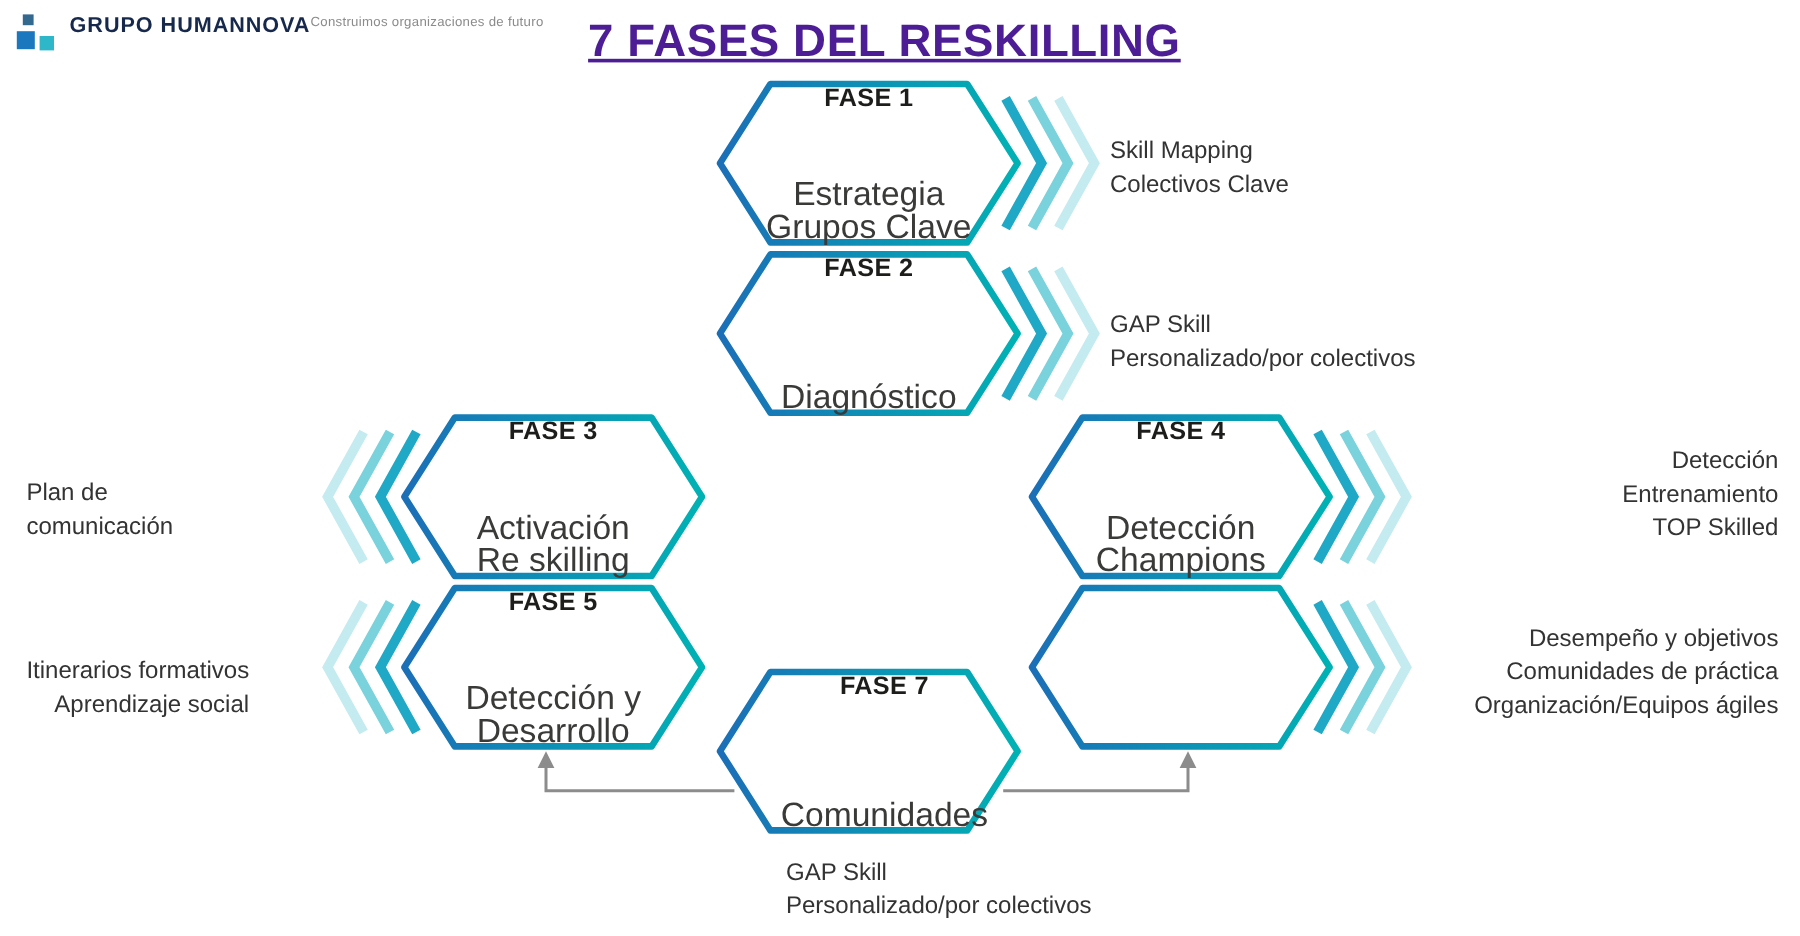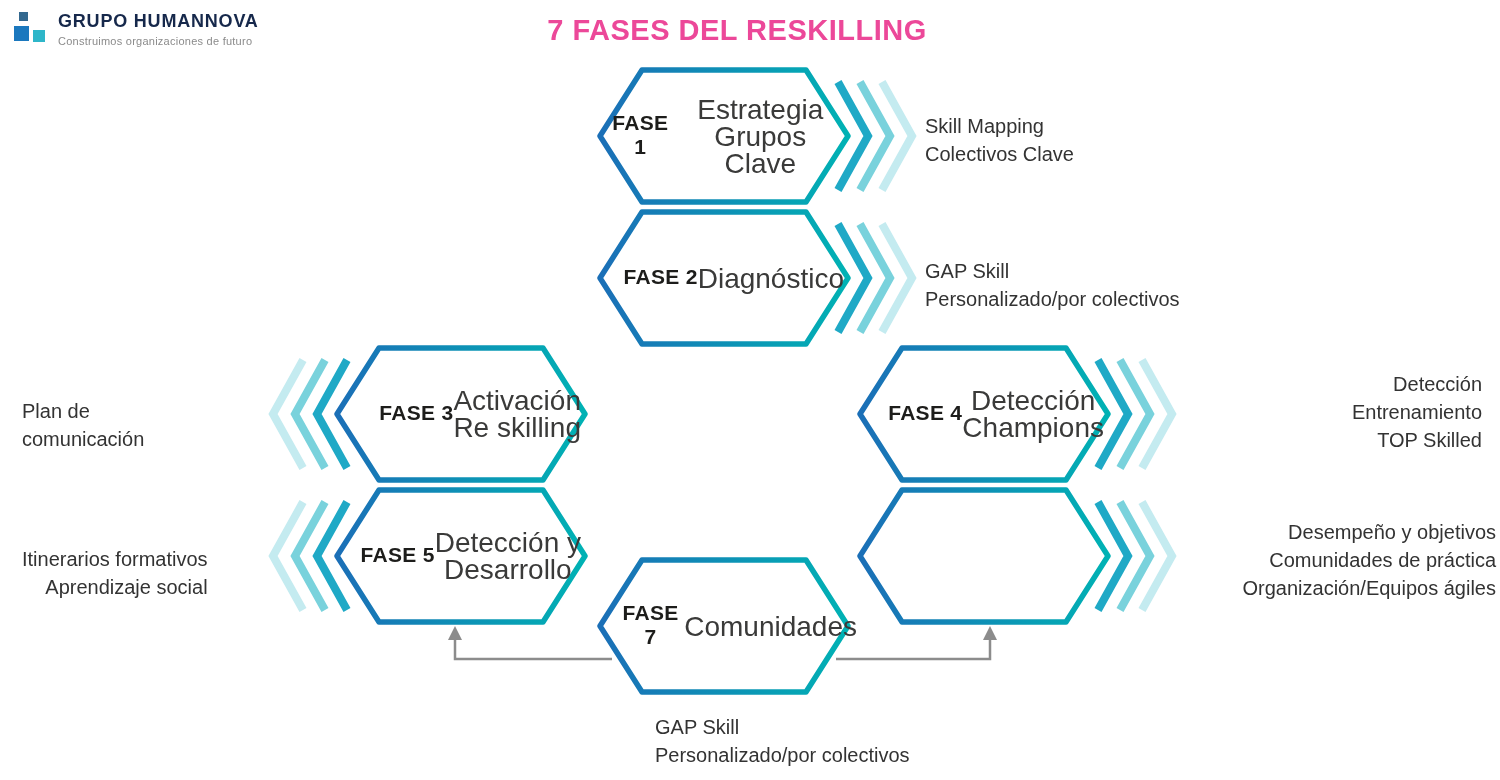--- a/index.html
+++ b/index.html
@@ -12,35 +12,35 @@
     overflow: hidden;
   }
   svg.shapes { position: absolute; inset: 0; }
 
   
   .logo { position: absolute; left: 12px; top: 10px; display: flex; align-items: flex-start; gap: 8px; }
   .logo-mark { position: relative; width: 38px; height: 42px; flex: 0 0 auto; }
   .logo-mark .sq1 { position: absolute; left: 7px; top: 2px;  width: 9px;  height: 9px;  background: #33688f; }
   .logo-mark .sq2 { position: absolute; left: 2px; top: 16px; width: 15px; height: 15px; background: #1b78be; }
   .logo-mark .sq3 { position: absolute; left: 21px; top: 20px; width: 12px; height: 12px; background: #2eb6c9; }
-  .logo-text { display: flex; flex-direction: column; }
+  .logo-text { display: flex; flex-direction: row; }
   .logo-title { font-size: 18px; font-weight: 700; color: #16284b; letter-spacing: 0.8px; line-height: 22px; }
   .logo-subtitle { font-size: 11px; color: #8b8b8b; letter-spacing: 0.25px; margin-top: 3px; }
 
   
   .page-title {
     position: absolute; left: 437px; top: 14px; width: 600px;
-    text-align: center; font-size: 29px; font-weight: 700;
-    color: #ec4899; letter-spacing: 0.5px;
+    text-align: center; font-size: 38px; font-weight: 700;
+    color: #4c1d95; letter-spacing: 0.5px; text-decoration: underline;
   }
 
   
   .hex-text {
     position: absolute; width: 240px; height: 132px;
-    display: flex; flex-direction: row; justify-content: flex-end; align-items: center;
+    display: flex; flex-direction: column; justify-content: space-between; align-items: center;
     text-align: center;
   }
   .fase-label { font-size: 21px; font-weight: 700; color: #1d1d1b; letter-spacing: 0.3px; margin-bottom: 2px; }
   .fase-body  { font-size: 28px; color: #3a3a39; line-height: 27px; white-space: pre-line; }
 
   .hex1 { left: 604px; top: 70px; }
   .hex2 { left: 604px; top: 212px; }
   .hex3 { left: 341px; top: 348px; }
   .hex4 { left: 864px; top: 348px; }
   .hex5 { left: 341px; top: 490px; }
@@ -51,21 +51,21 @@
   .ann {
     position: absolute; font-size: 20px; color: #333333;
     line-height: 28px; white-space: pre-line;
   }
   .ann-r { text-align: right; }
   .ann1 { left: 925px; top: 112px; }
   .ann2 { left: 925px; top: 257px; }
   .ann3 { left: 22px;  top: 397px; }
   .ann4 { right: 18px; top: 370px; }
   .ann5 { left: 22px;  top: 545px; text-align: right; }
-  .ann6 { right: 4px; top: 518px; }
+  .ann6 { right: 18px; top: 518px; }
   .ann7 { left: 655px; top: 713px; }
 </style>
 </head>
 <body>
 
 <div class="canvas">
 
   <svg class="shapes" width="1500" height="780" viewBox="0 0 1500 780">
     <defs>
       <linearGradient id="hexGrad" x1="0" y1="0" x2="1" y2="0">

